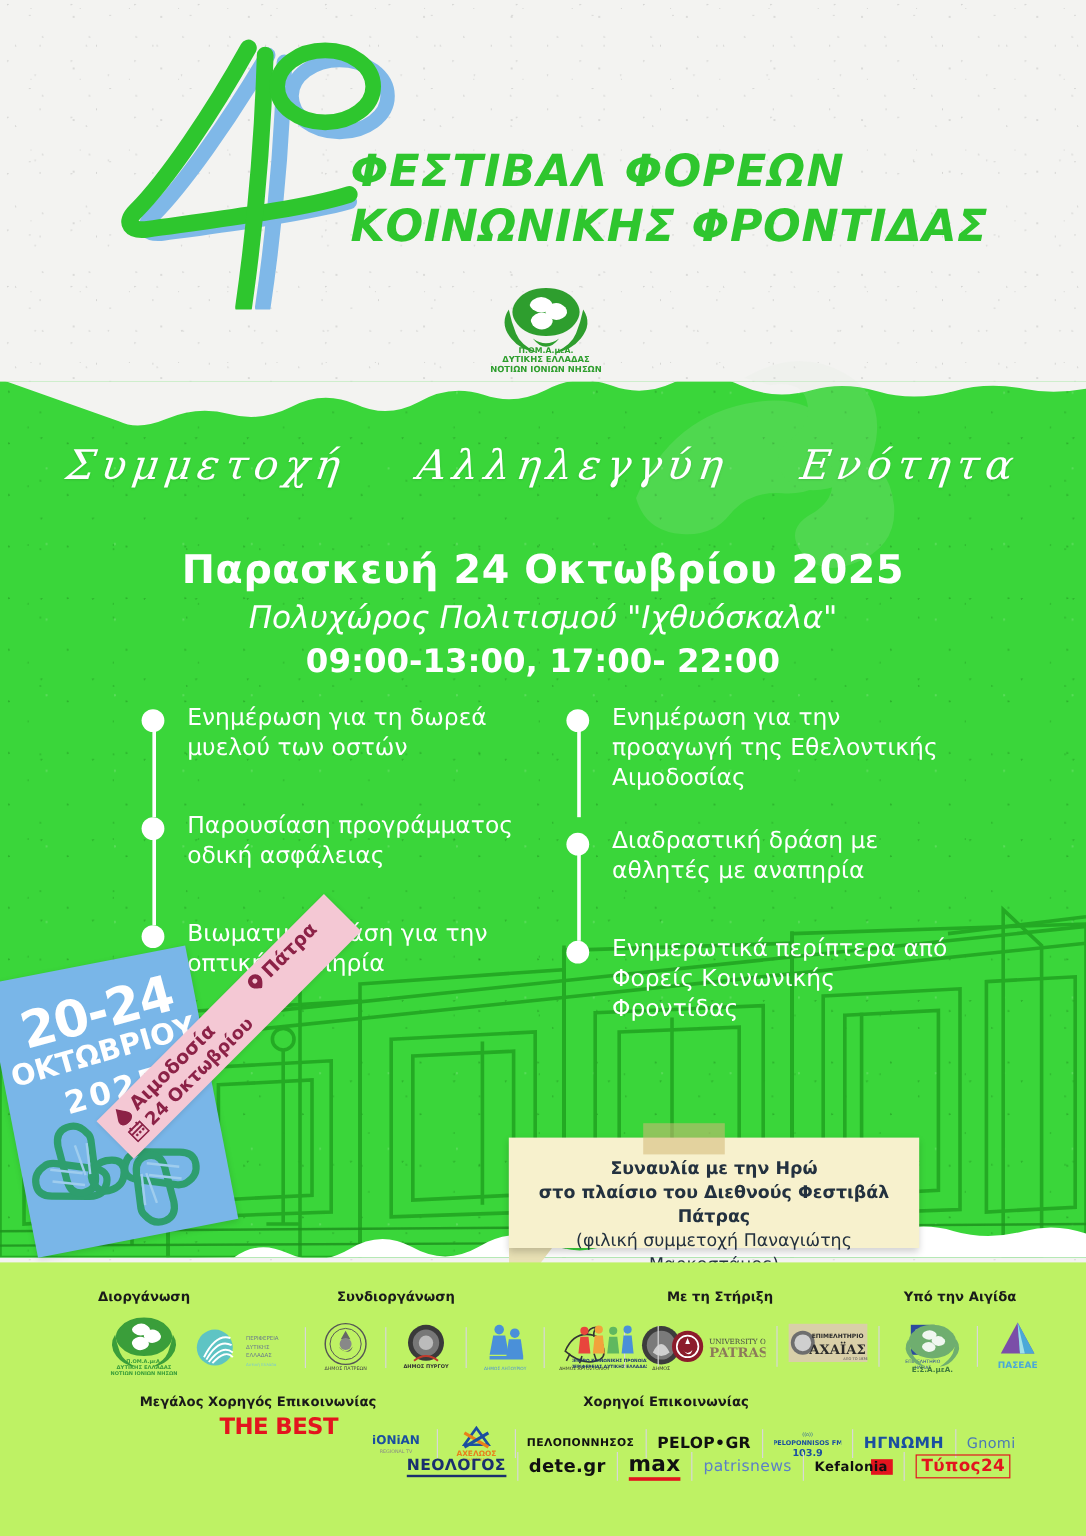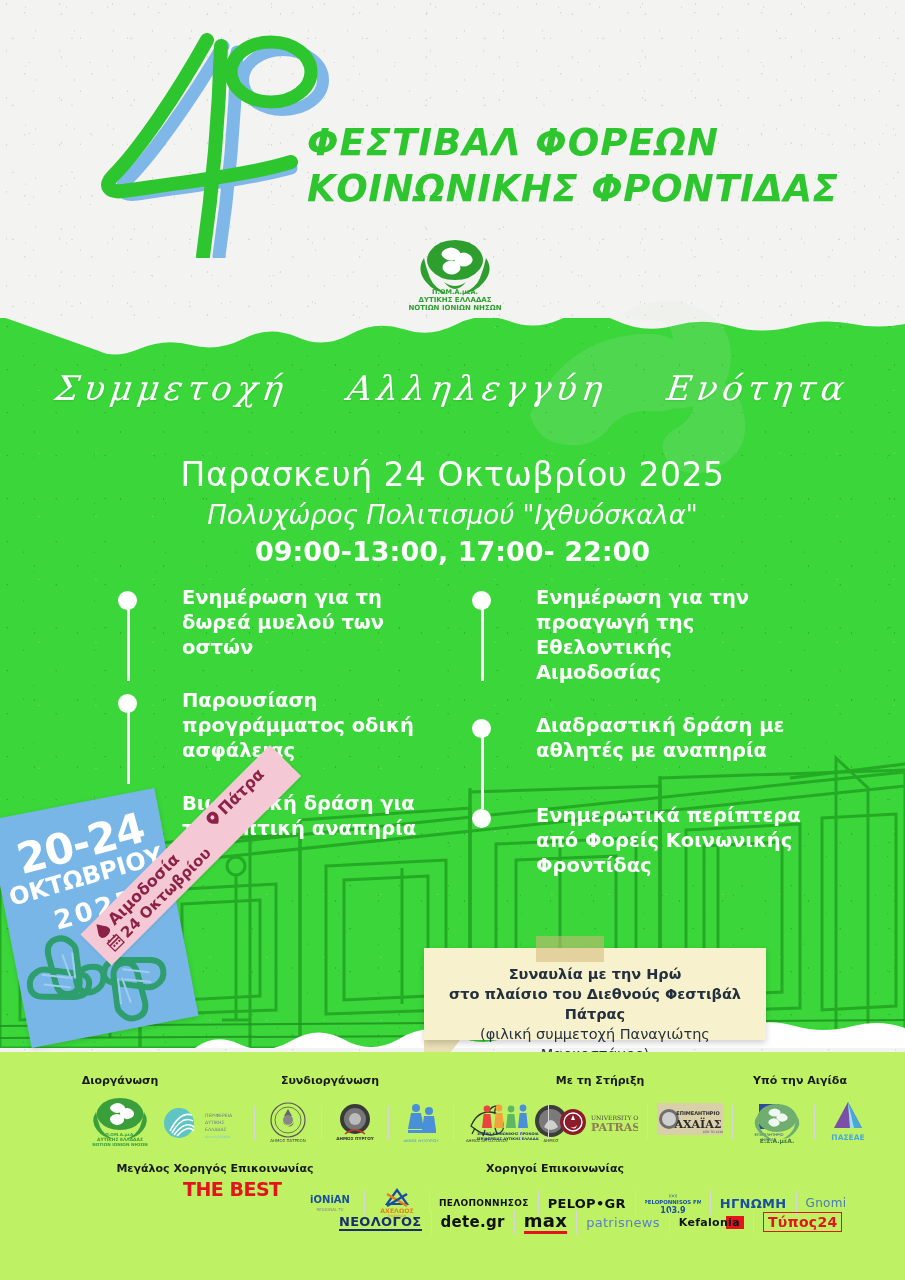--- a/index.html
+++ b/index.html
@@ -61,56 +61,55 @@
   
   .header{position:absolute;left:0;top:0;width:905px;height:320px;z-index:5;}
   .numeral{position:absolute;left:95px;top:28px;width:300px;height:230px;}
   .title-lines{
     position:absolute;left:292px;top:120px;width:560px;
     color:#2ec62e;
     font-family:"DejaVu Sans","Liberation Sans",sans-serif;
     font-weight:bold;font-style:italic;
     font-size:37px;line-height:46px;letter-spacing:1px;
     white-space:nowrap;
-    margin-left:15px;
   }
   .title-lines .l2{letter-spacing:0.5px;}
   .fed-logo{position:absolute;left:400px;top:232px;width:110px;height:80px;}
 
   
   .slogan{
     position:absolute;left:0;top:368px;width:905px;text-align:center;
     color:#ffffff;
     font-family:"DejaVu Serif","Liberation Serif",serif;
     font-style:italic;font-size:34px;letter-spacing:5px;
     z-index:6;text-shadow:0 1px 2px rgba(0,80,0,.15);
     transform:skewX(-8deg);
   }
   .slogan span{display:inline-block;padding:0 22px;}
 
   
   .datebox{position:absolute;left:0;top:455px;width:905px;text-align:center;z-index:6;color:#fff;}
-  .date-main{font-size:33px;font-weight:normal;letter-spacing:0.5px;line-height:40px;}
+  .date-main{font-size:33px;font-weight:bold;letter-spacing:0.5px;line-height:40px;}
   .date-venue{font-size:26px;font-style:italic;line-height:36px;margin-top:2px;}
   .date-hours{font-size:27px;font-weight:bold;line-height:36px;margin-top:1px;}
 
   
   .bullets{position:absolute;top:585px;left:0;width:905px;z-index:6;}
   .bcol{position:absolute;top:0;}
   .bcol.left{left:118px;width:330px;}
   .bcol.right{left:472px;width:330px;}
   .bitem{position:relative;padding-left:38px;margin-bottom:28px;min-height:62px;}
   .bdot{
     position:absolute;left:0;top:6px;width:19px;height:19px;border-radius:50%;
     background:#ffffff;
   }
   .bline{
     position:absolute;left:8.5px;top:18px;width:3px;height:78px;background:#ffffff;
   }
-  .btext{color:#ffffff;font-size:19.5px;line-height:25px;font-weight:700;margin-left:26px;}
+  .btext{color:#ffffff;font-size:19.5px;line-height:25px;font-weight:400;}
 
   
   .bluecard{
     position:absolute;left:8px;top:802px;width:170px;height:232px;
     background:#79b6e8;transform:rotate(-11deg);z-index:8;
     box-shadow:0 2px 5px rgba(0,0,0,.13);
   }
   .bluecard .bc-20{
     position:absolute;left:22px;top:16px;width:130px;text-align:center;
     color:#fff;font-weight:bold;font-size:42px;letter-spacing:-1px;

